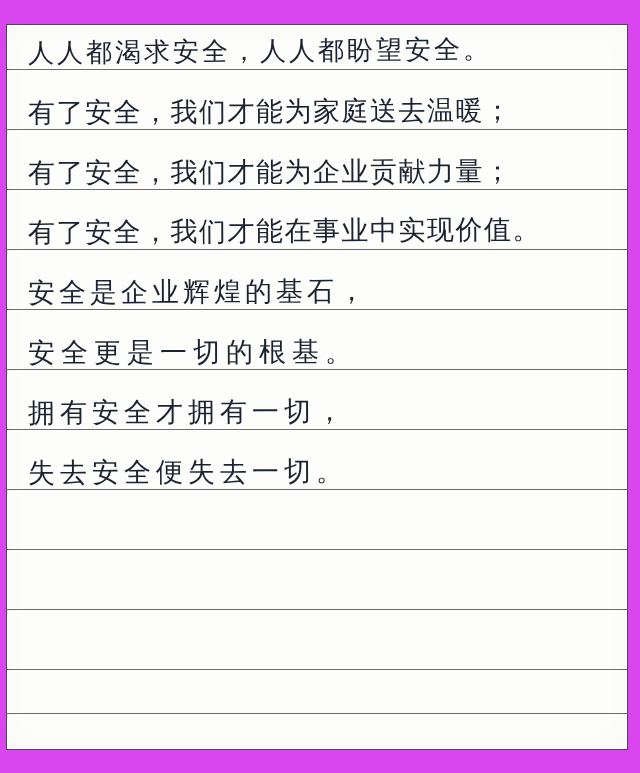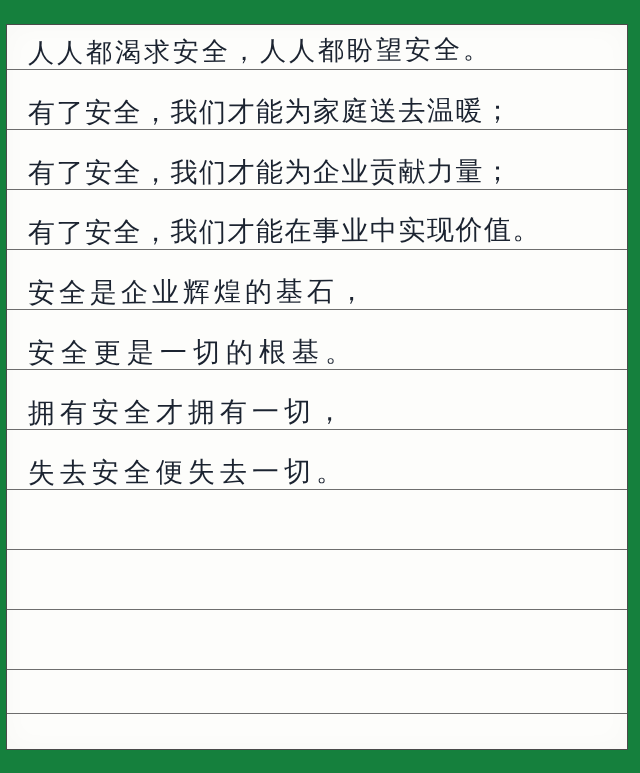--- a/index.html
+++ b/index.html
@@ -10,21 +10,21 @@
   body {
     width: 640px;
     height: 773px;
     font-family: "Liberation Sans", sans-serif;
     overflow: hidden;
   }
   #page {
     position: relative;
     width: 640px;
     height: 773px;
-    background: #15803d;
+    background: #d946ef;
   }
   
   #paper {
     position: absolute;
     left: 6px;
     top: 24px;
     width: 622px;
     height: 726px;
     border: 1px solid #4a4a4a;
     box-sizing: border-box;

